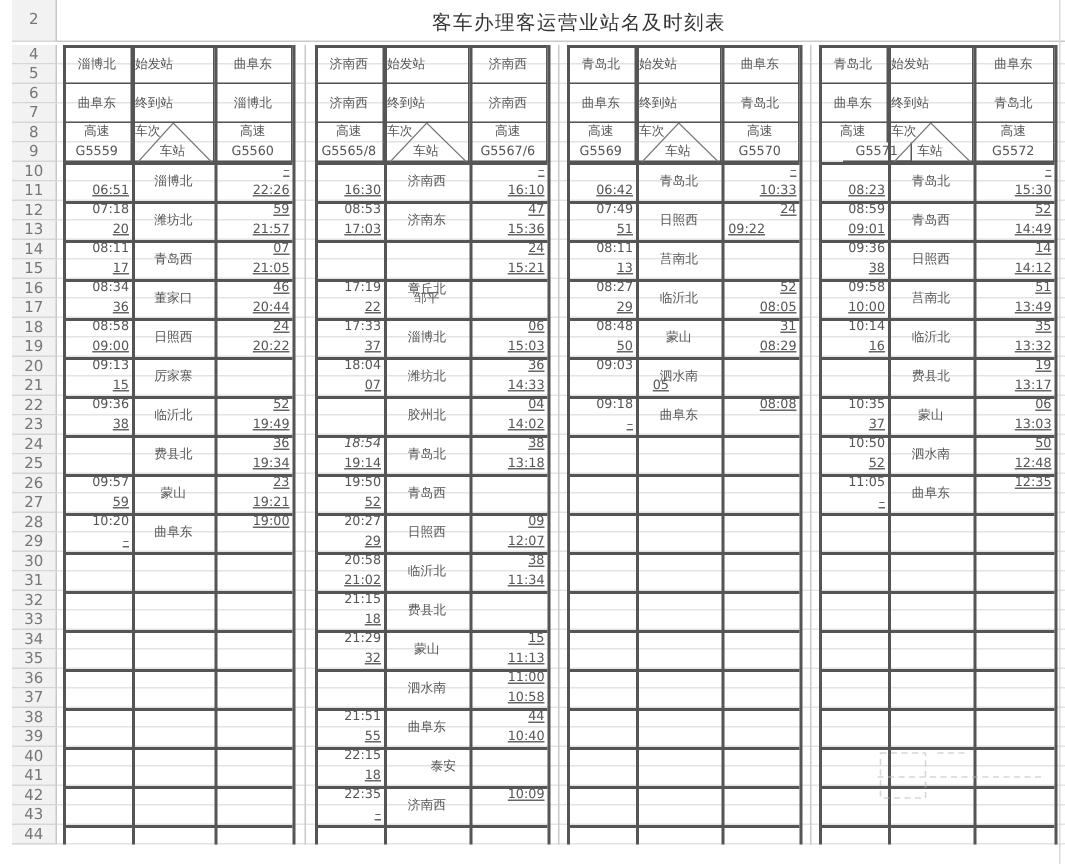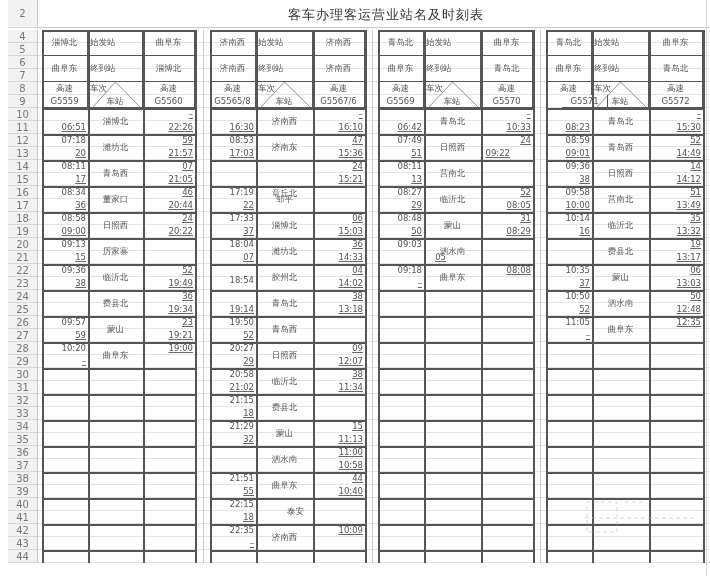--- a/index.html
+++ b/index.html
@@ -262,21 +262,21 @@
         <div class="t top" style="left: 0px; top: 208px; width: 46px; height: 13px;">18:04</div>
         <div class="t" style="left: 0px; top: 221px; width: 46px; height: 13px;">07</div>
         <div class="st" style="left: 46px; top: 214.5px; width: 57px; height: 13px;">潍坊北</div>
         <div class="t" style="left: 103px; top: 208px; width: 52px; height: 13px;">36</div>
         <div class="t" style="left: 103px; top: 221px; width: 52px; height: 13px;">14:33</div>
         <div class="t top" style="left: 0px; top: 234px; width: 46px; height: 13px;"></div>
         <div class="t" style="left: 0px; top: 247px; width: 46px; height: 13px;"></div>
         <div class="st" style="left: 46px; top: 240.5px; width: 57px; height: 13px;">胶州北</div>
         <div class="t" style="left: 103px; top: 234px; width: 52px; height: 13px;">04</div>
         <div class="t" style="left: 103px; top: 247px; width: 52px; height: 13px;">14:02</div>
-        <div class="t top" style="left: 0px; top: 244px; width: 46px; height: 14px;">18:54</div>
+        <div class="t top" style="left: 0px; top: 260px; width: 46px; height: 14px; font-style: italic;">18:54</div>
         <div class="t" style="left: 0px; top: 273px; width: 46px; height: 13px;">19:14</div>
         <div class="st" style="left: 46px; top: 266.5px; width: 57px; height: 13px;">青岛北</div>
         <div class="t" style="left: 103px; top: 260px; width: 52px; height: 13px;">38</div>
         <div class="t" style="left: 103px; top: 273px; width: 52px; height: 13px;">13:18</div>
         <div class="t top" style="left: 0px; top: 286px; width: 46px; height: 13px;">19:50</div>
         <div class="t" style="left: 0px; top: 299px; width: 46px; height: 13px;">52</div>
         <div class="st" style="left: 46px; top: 292.5px; width: 57px; height: 13px;">青岛西</div>
         <div class="t" style="left: 103px; top: 286px; width: 52px; height: 13px;"></div>
         <div class="t" style="left: 103px; top: 299px; width: 52px; height: 13px;"></div>
         <div class="t top" style="left: 0px; top: 312px; width: 46px; height: 13px;">20:27</div>

